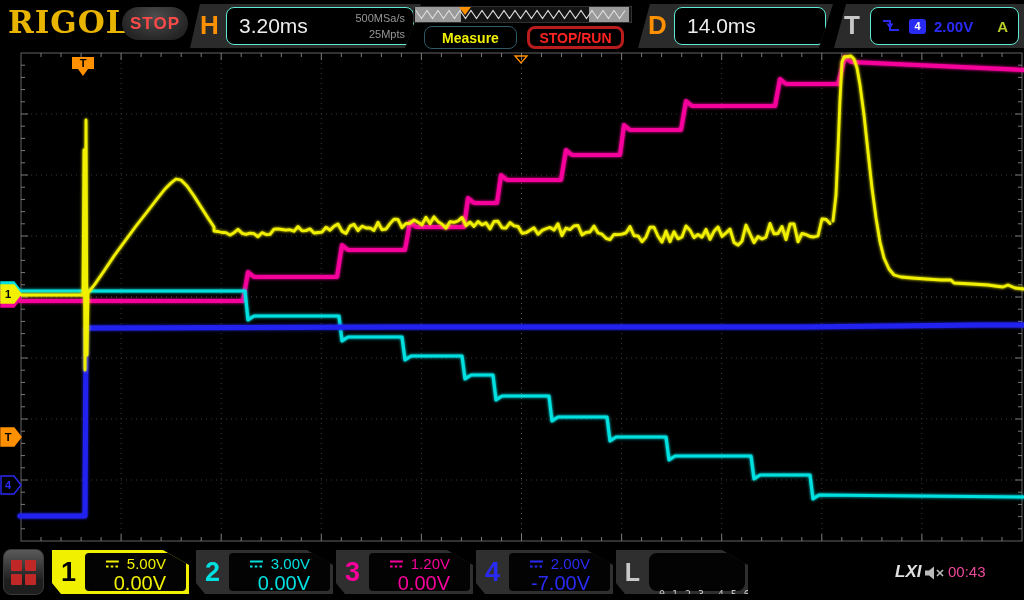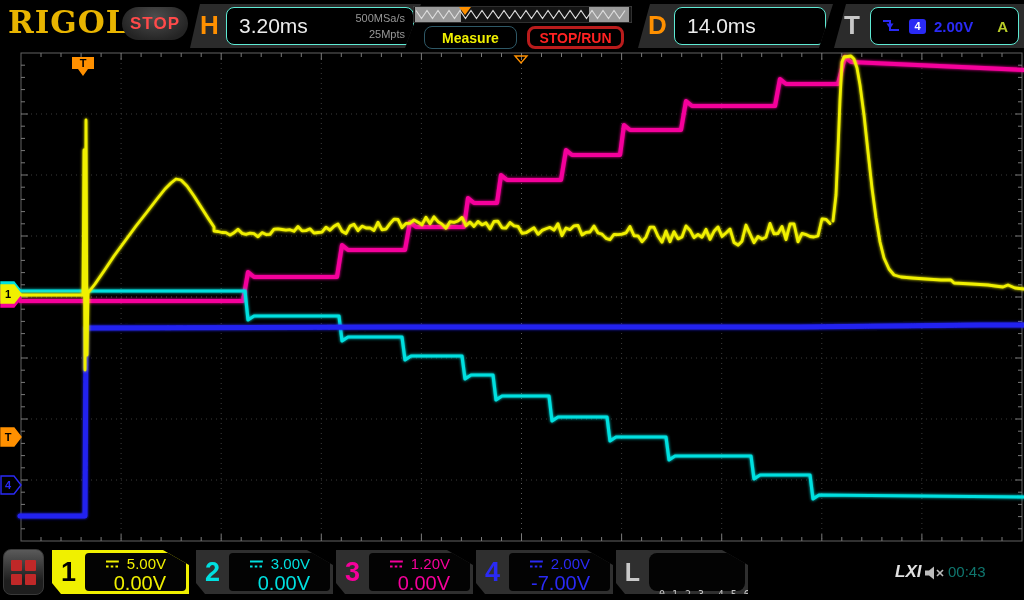--- a/index.html
+++ b/index.html
@@ -56,21 +56,21 @@
   .r2{text-align:right;font-size:20px;color:var(--c);}
   .coup{color:var(--c);}
   .lbox{position:absolute;left:616px;top:4px;width:132px;height:44px;background:#2f2f2f;
        clip-path:polygon(0 0,calc(100% - 26px) 0,100% 15px,100% 100%,9px 100%,0 calc(100% - 11px));}
   .lbox .chnum{color:#c8c8c8;font-size:25px;}
   .lwell{position:absolute;left:33px;top:3px;right:3px;bottom:3px;background:#030303;border-radius:8px;
        padding:3px 0 0 10px;box-sizing:border-box;font-family:"DejaVu Sans Mono",monospace;
        font-size:10px;color:#c4c4c4;letter-spacing:.5px;line-height:1.55;white-space:pre;}
   .lxi{position:absolute;left:895px;top:16px;font-size:17px;font-weight:bold;font-style:italic;color:#e0e0e0;}
   .mute{position:absolute;left:924px;top:19px;}
-  .time{position:absolute;left:948px;top:17px;font-size:15px;color:#0f766e;}
+  .time{position:absolute;left:948px;top:17px;font-size:15px;color:#ec4899;}
 </style>
 </head>
 <body>
 
 <div class="screen">
 
   <svg id="scope" width="1024" height="600" viewBox="0 0 1024 600">
     <defs>
       <filter id="glow" x="-50%" y="-50%" width="200%" height="200%">
         <feGaussianBlur stdDeviation="1.6" result="b"></feGaussianBlur>

